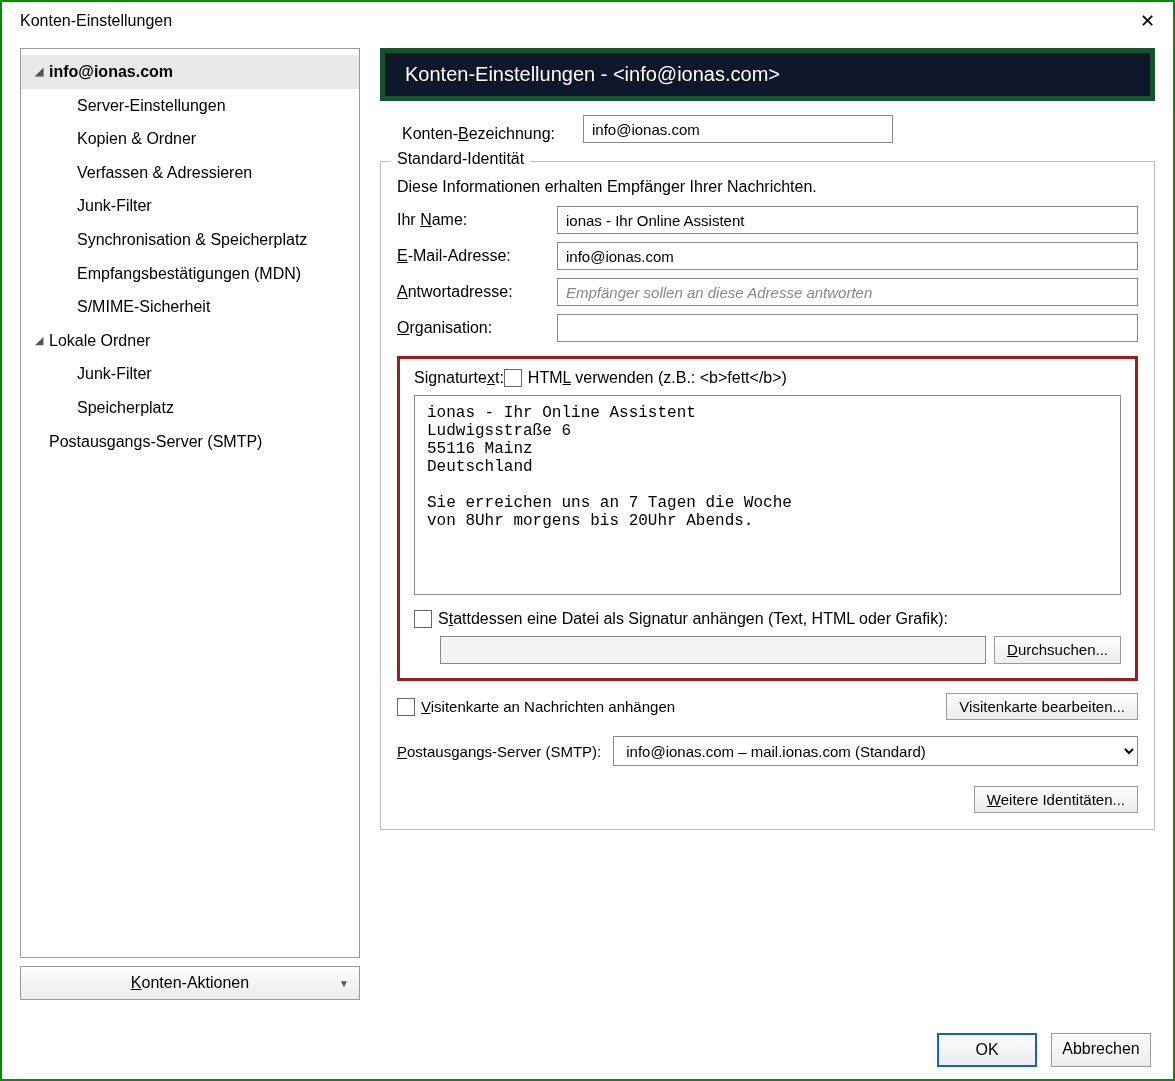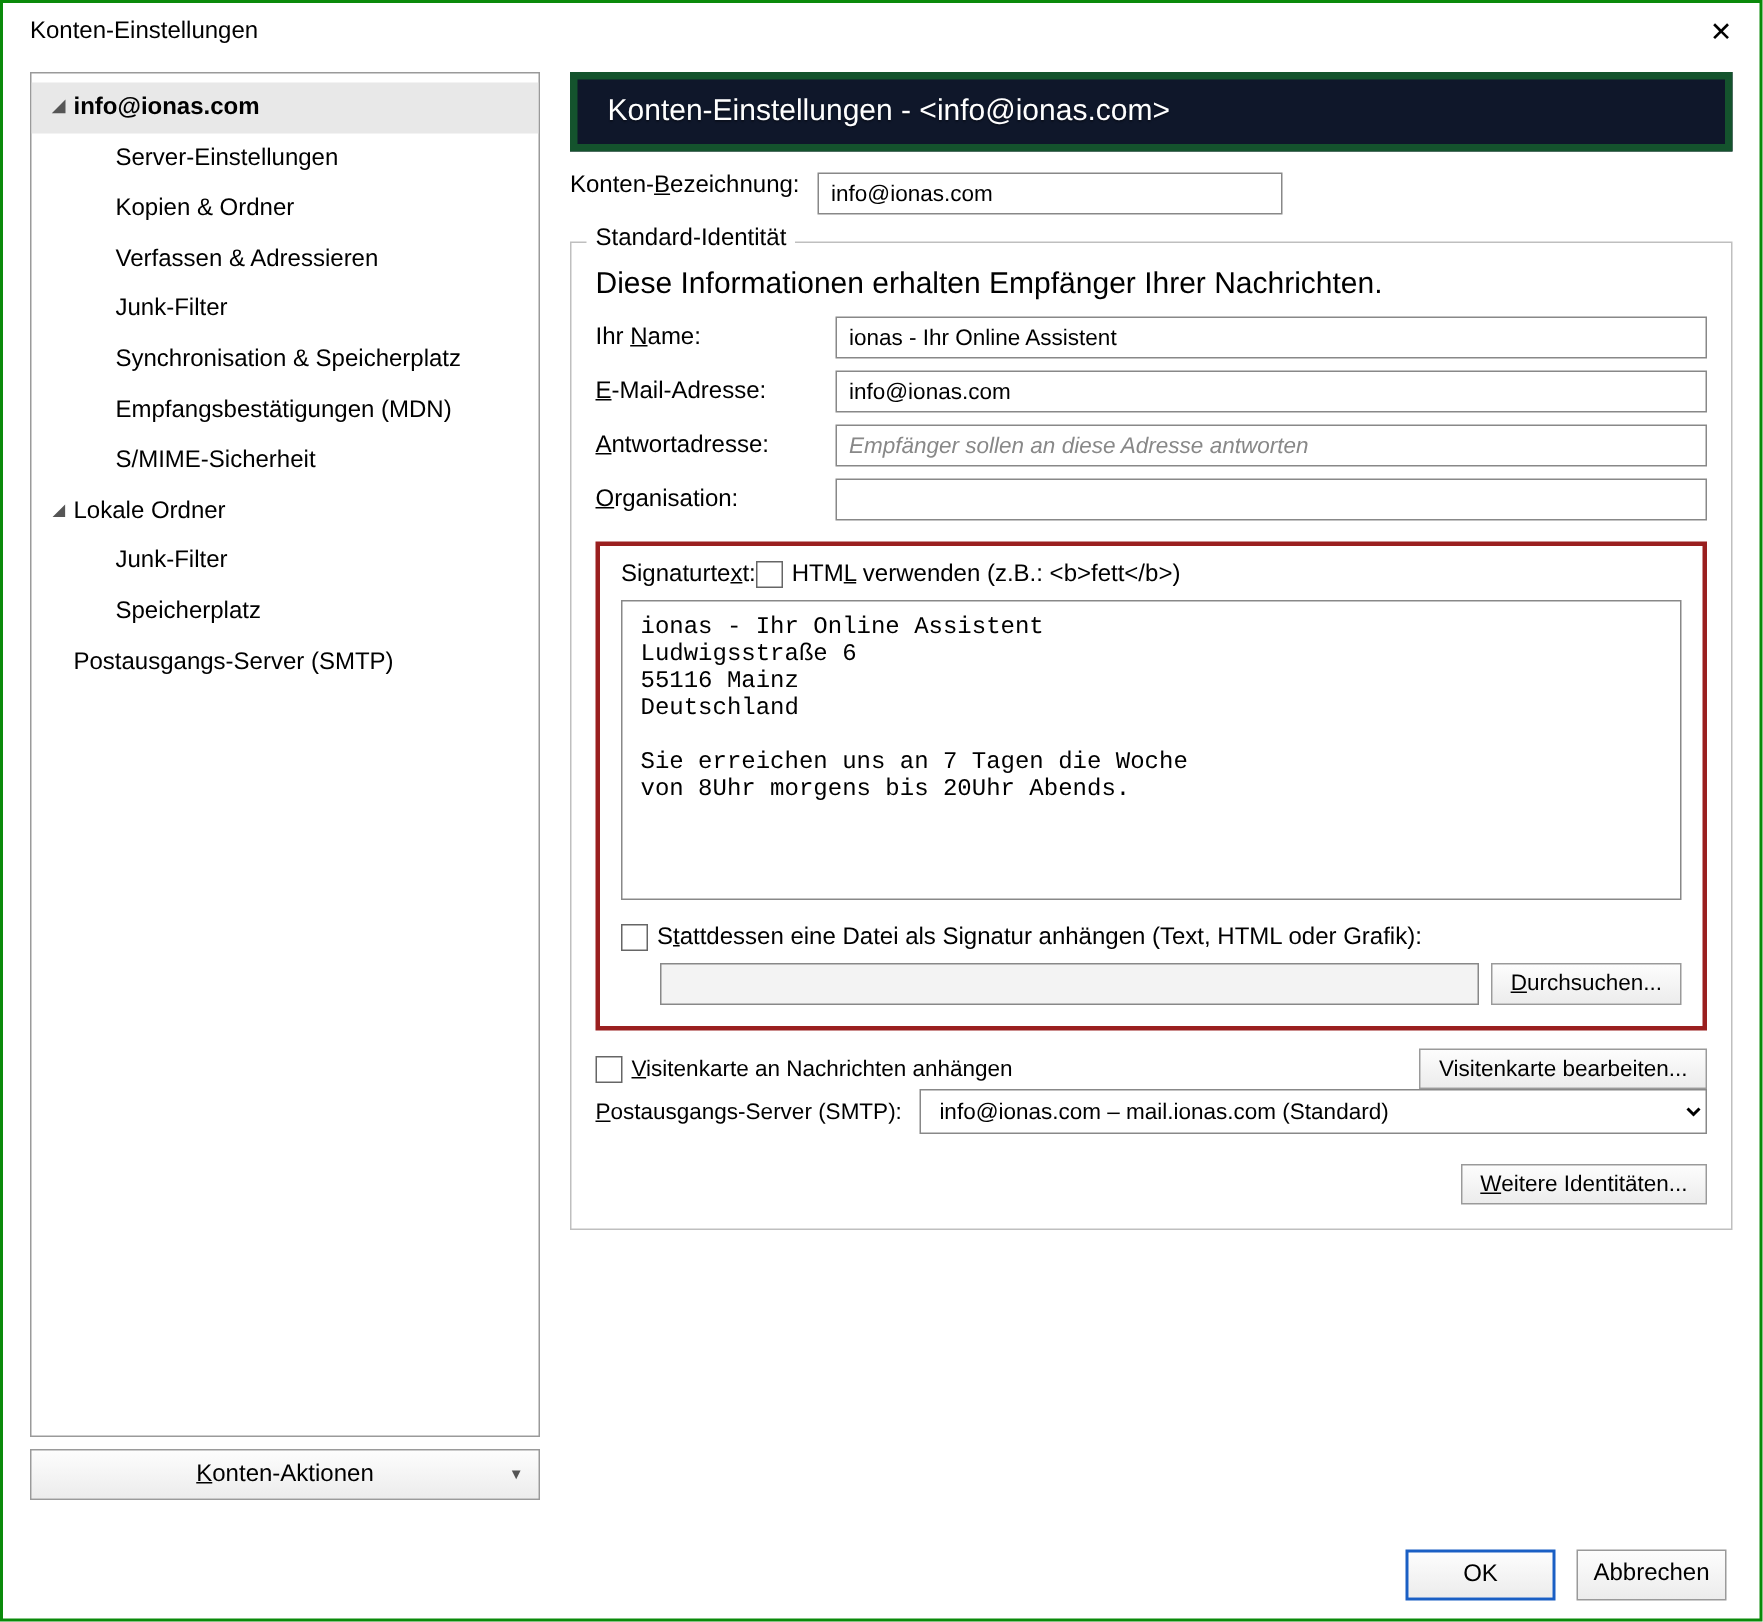--- a/index.html
+++ b/index.html
@@ -92,23 +92,24 @@
     background: #0f172a;
     color: #fff;
     font-weight: normal;
     font-size: 20px;
     padding: 10px 20px;
     border: 5px solid #14532d;
     text-shadow: 0 1px 1px rgba(0,0,0,0.3);
   }
   .field-row {
     display: flex;
-    align-items: flex-start;
+    align-items: flex-end;
     margin-top: 14px;
-    gap: 12px;
+    gap: 28px;
+    margin-left: 22px;
   }
   .field-row label { font-size: 16px; }
   input[type=text], textarea, select {
     font-family: inherit;
     font-size: 15px;
     padding: 4px 8px;
     border: 1px solid #888;
     background: #fff;
   }
   input[type=text] { height: 28px; }
@@ -119,21 +120,21 @@
     position: relative;
   }
   .fieldset-legend {
     position: absolute;
     top: -12px;
     left: 10px;
     background: #fff;
     padding: 0 6px;
     font-size: 16px;
   }
-  .identity-desc { margin: 6px 0 10px 0; font-size: 20px; }
+  .identity-desc { margin: 6px 0 10px 0; font-size: 16px; }
   .id-grid {
     display: grid;
     grid-template-columns: 150px 1fr;
     row-gap: 8px;
     column-gap: 10px;
     align-items: center;
   }
   .id-grid label { font-size: 16px; }
   .id-grid input { width: 100%; }
   input::placeholder { color: #888; font-style: italic; }
@@ -188,20 +189,21 @@
     cursor: default;
     white-space: nowrap;
   }
   .vcard-row {
     margin-top: 12px;
     display: flex;
     align-items: center;
     justify-content: space-between;
   }
   .smtp-row {
+    margin-top: 16px;
     display: flex;
     align-items: center;
     gap: 12px;
   }
   .smtp-row select { flex: 1; height: 30px; }
   .more-id-row {
     margin-top: 20px;
     display: flex;
     justify-content: flex-end;
   }

